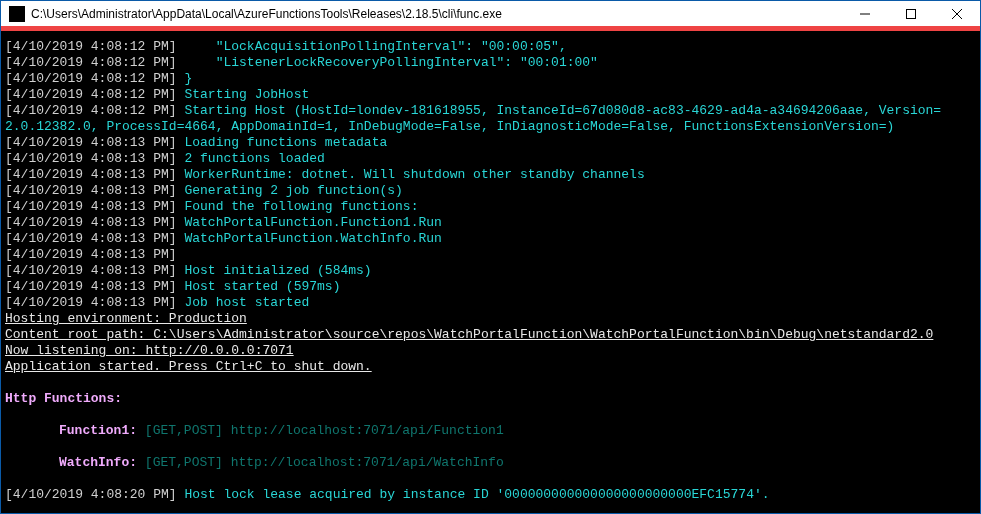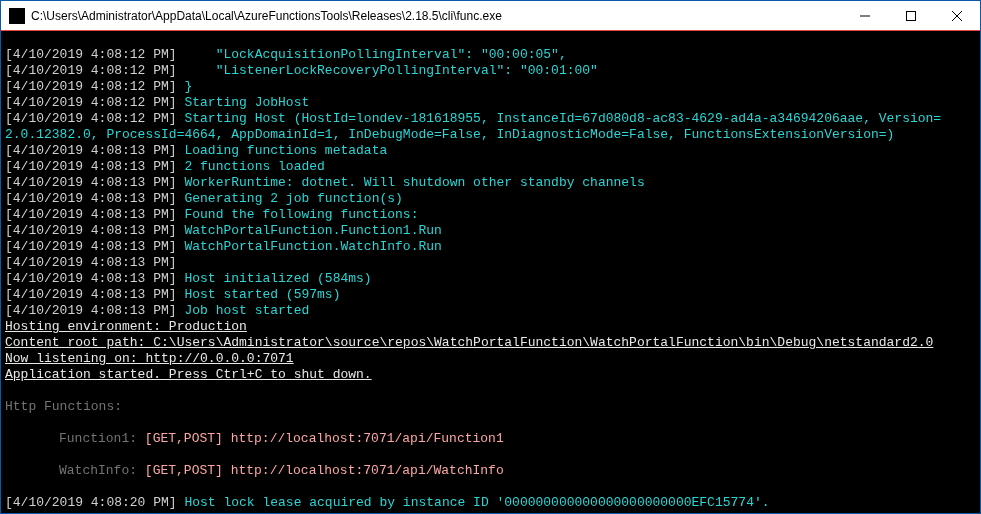--- a/index.html
+++ b/index.html
@@ -9,21 +9,21 @@
       font-family: "Segoe UI", Tahoma, sans-serif;
       background: #fff;
       overflow: hidden;
       border: 1px solid #0a5aa8;
     }
     .titlebar {
       height: 30px;
       background: #fff;
       display: flex;
       align-items: center;
-      border-bottom: 1px solid #ef4444;
+      border-bottom: 5px solid #ef4444;
     }
     .title-icon {
       width: 16px;
       height: 16px;
       margin: 0 6px 0 8px;
       background: #000;
     }
     .title-text {
       flex: 1;
       font-size: 12px;
@@ -39,36 +39,36 @@
       align-items: center;
       justify-content: center;
       font-size: 10px;
       color: #000;
       cursor: pointer;
     }
     .win-btn svg { width: 10px; height: 10px; }
     .console {
       background: #000;
       height: calc(514px - 32px);
-      padding: 16px 4px;
+      padding: 8px 4px;
       font-family: Consolas, "Courier New", monospace;
       font-size: 13px;
       line-height: 16px;
       white-space: pre;
       overflow-y: scroll;
       color: #ccc;
     }
     .console::-webkit-scrollbar { width: 16px; background: #f0f0f0; }
     .console::-webkit-scrollbar-thumb { background: #c0c0c0; }
     .console::-webkit-scrollbar-button { background: #f0f0f0; height: 16px; }
     .ts { color: #d0d0d0; }
     .cyan { color: #29d6d6; }
     .white { color: #e8e8e8; text-decoration: underline; }
-    .yellow { color: #737373; }
-    .green { color: #fca5a5; }
+    .yellow { color: #f0abfc; font-weight: bold; }
+    .green { color: #0f766e; }
     .line { display: block; }
     .fn-indent { padding-left: 54px; }
   </style>
 </head>
 <body>
 
 <div class="titlebar">
   <div class="title-icon"></div>
   <div class="title-text">C:\Users\Administrator\AppData\Local\AzureFunctionsTools\Releases\2.18.5\cli\func.exe</div>
   <div class="win-controls">

